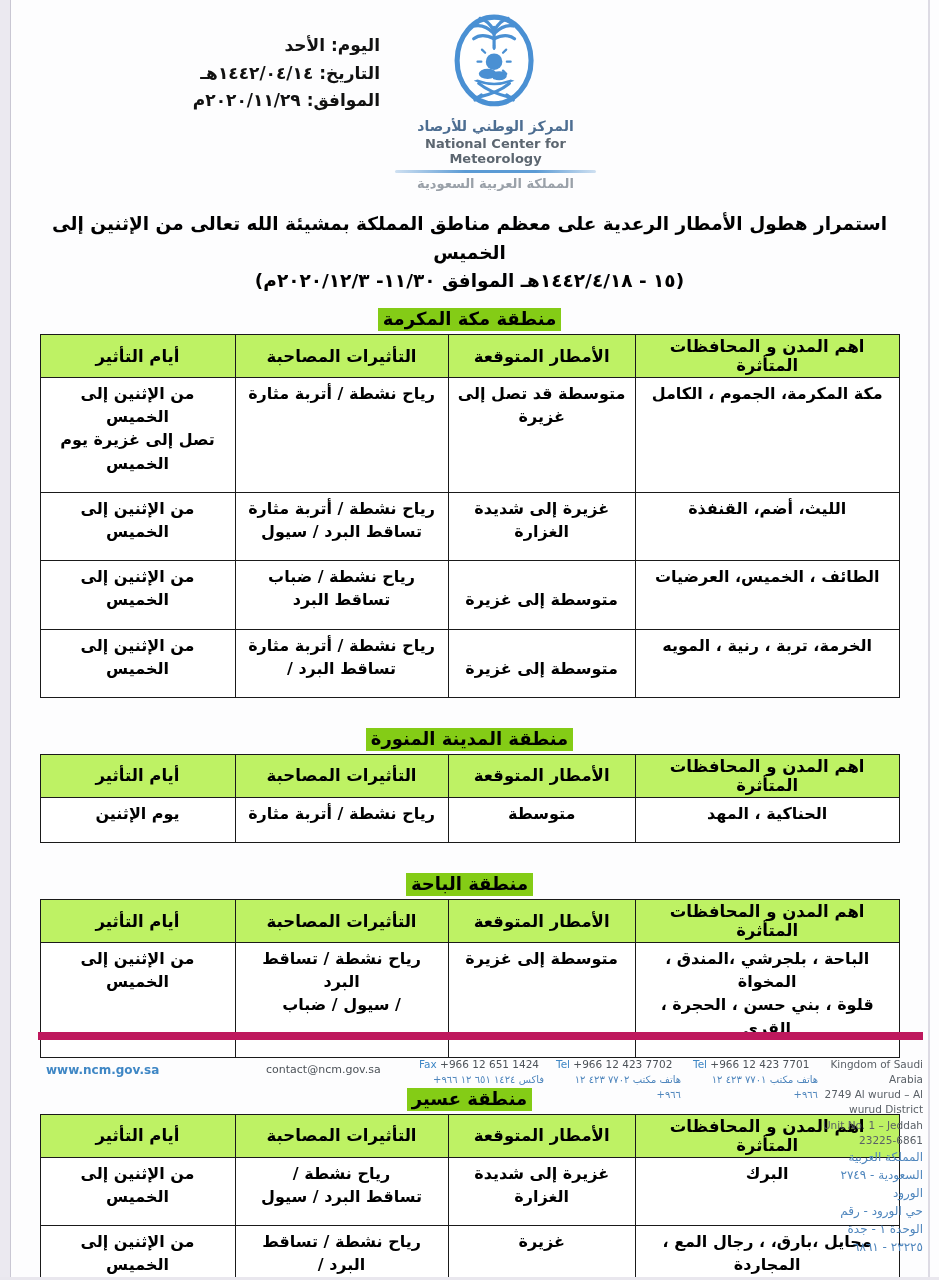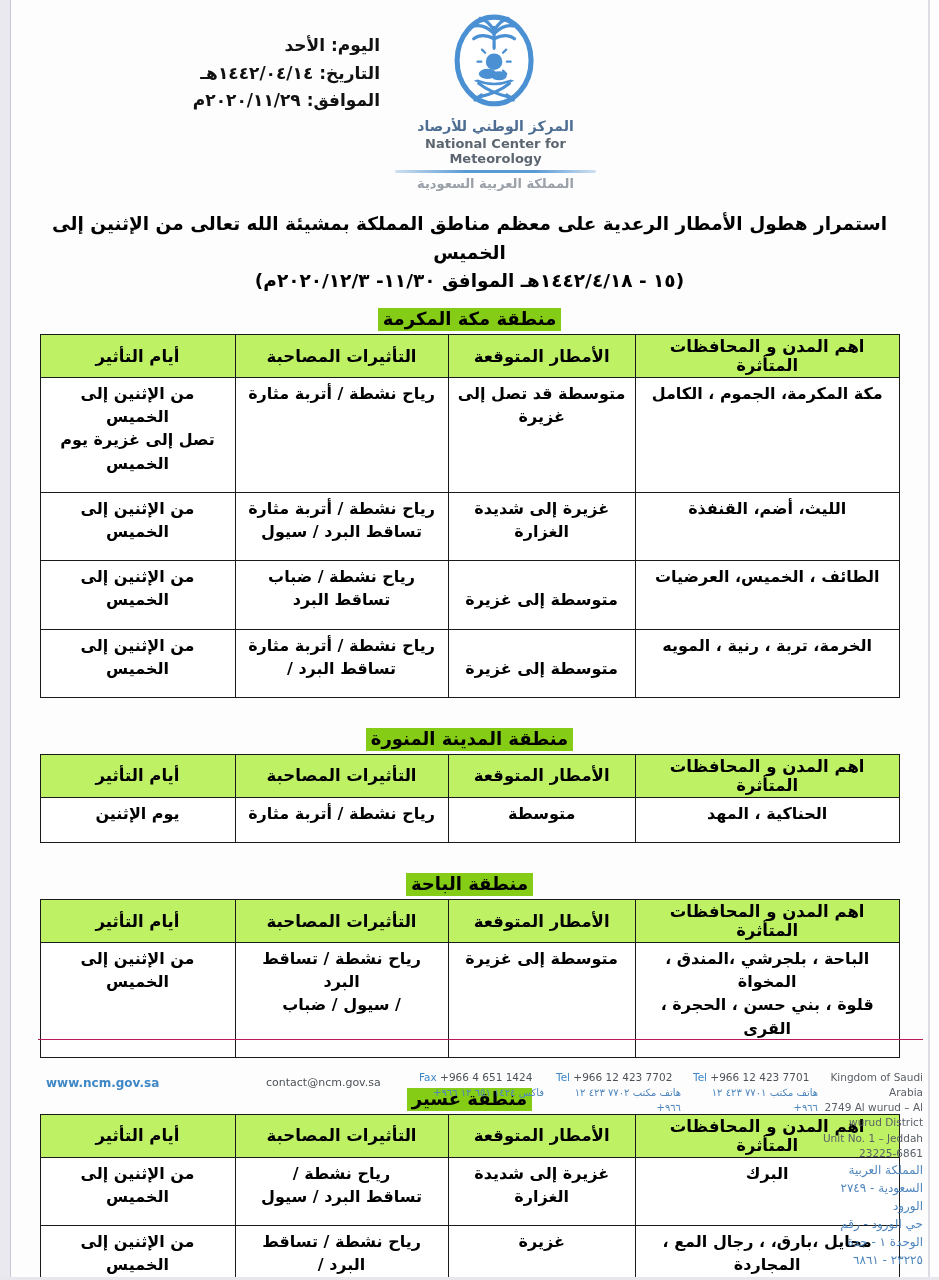--- a/index.html
+++ b/index.html
@@ -85,22 +85,22 @@
     font-size: 16px; line-height: 1.45;
     padding: 4px 6px 17px 6px; vertical-align: top;
   }
   col.c-cities { width: 30.7%; }
   col.c-rain   { width: 21.8%; }
   col.c-fx     { width: 24.8%; }
   col.c-days   { width: 22.7%; }
 
   
   .footer {
-    position: absolute; left: 38px; right: 16px; bottom: 11px;
-    border-top: 1px solid #be185d; padding-top: 30px;
+    position: absolute; left: 38px; right: 16px; bottom: 24px;
+    border-top: 8px solid #be185d; padding-top: 17px;
   }
   .footer-row { display: flex; align-items: flex-start; }
   .f-item { font-size: 10.5px; line-height: 1.5; }
   .f-link { color: #3f87c5; font-weight: bold; font-size: 12px; text-decoration: none; }
   .f-email { color: #4c5258; font-size: 11px; }
   .f-en-label { color: #3f87c5; }
   .f-en-num { color: #4c5258; }
   .f-ar-num { direction: rtl; color: #4f86bd; font-size: 10px; text-align: right; }
   .f-website { margin-left: 8px; width: 150px; padding-top: 4px; }
   .f-contact { width: 135px; padding-top: 5px; margin-left: 70px; }
@@ -326,21 +326,21 @@
 </div>
 
 <div class="footer">
   <div class="footer-row">
     <div class="f-item f-website">
       <a href="#" class="f-link">www.ncm.gov.sa</a>
     </div>
     <div class="f-item f-contact f-email">contact@ncm.gov.sa</div>
     <div class="f-item f-fax">
       <div><span class="f-en-label">Fax</span>
-        <span class="f-en-num">+966 4 651 1424</span></div>
+        <span class="f-en-num">+966 12 651 1424</span></div>
       <div class="f-ar-num">فاكس ١٤٢٤ ٦٥١ ١٢ ٩٦٦+</div>
     </div>
     <div class="f-item f-tel1">
       <div><span class="f-en-label">Tel</span>
         <span class="f-en-num">+966 12 423 7702</span></div>
       <div class="f-ar-num">هاتف مكتب ٧٧٠٢ ٤٢٣ ١٢ ٩٦٦+</div>
     </div>
     <div class="f-item f-tel2">
       <div><span class="f-en-label">Tel</span>
         <span class="f-en-num">+966 12 423 7701</span></div>

